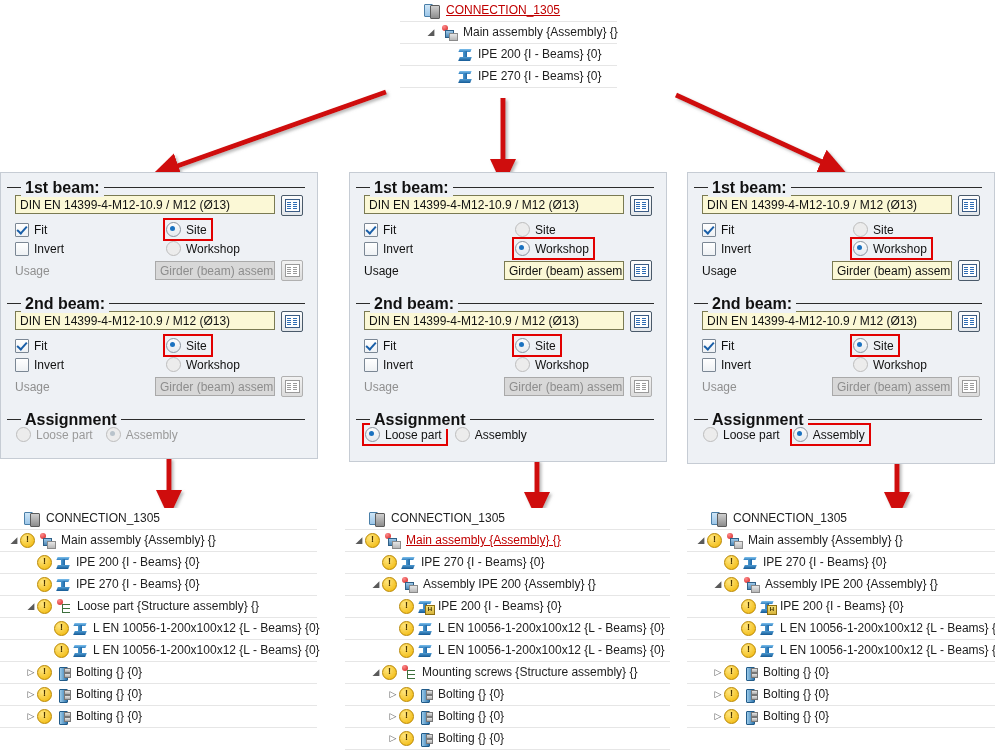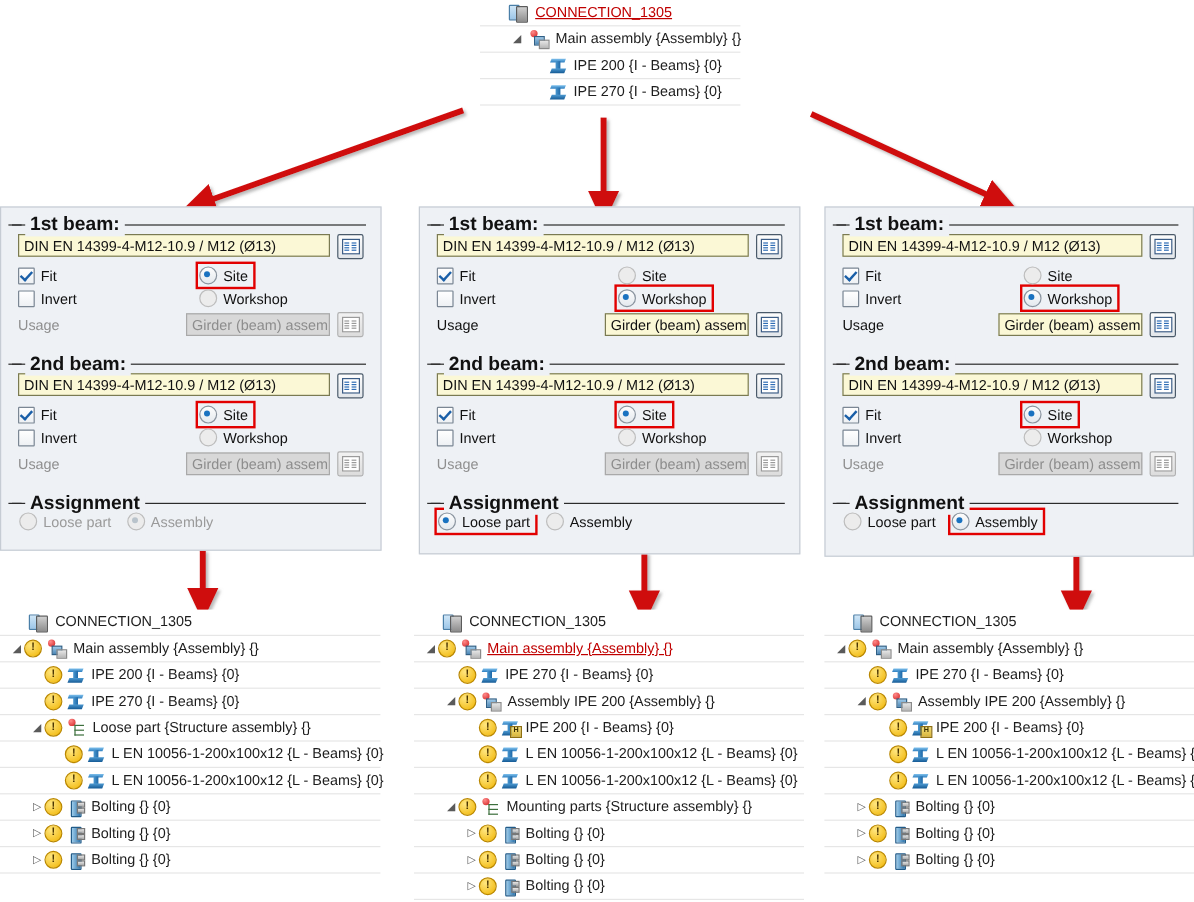--- a/index.html
+++ b/index.html
@@ -841,21 +841,21 @@
       <span class="twig">◢</span>
       <span class="ic ic-warn">!</span>
       <span class="ind" style="width: 4px;"></span>
       <span class="ic ic-struct">
         <span class="pin"></span>
         <span class="v"></span>
         <span class="l" style="top:5px"></span>
         <span class="l" style="top:9px"></span>
         <span class="l" style="top:13px"></span>
       </span>
-      <span class="tlabel">Mounting parts {Structure assembly} {}</span>
+      <span class="tlabel">Mounting screws {Structure assembly} {}</span>
     </div>
     <div class="trow">
       <span class="ind" style="width: 42px;"></span>
       <span class="twig">▷</span>
       <span class="ic ic-warn">!</span>
       <span class="ind" style="width: 4px;"></span>
       <span class="ic ic-bolt">
         <span class="sh"></span>
         <span class="n1"></span>
         <span class="n2"></span>

